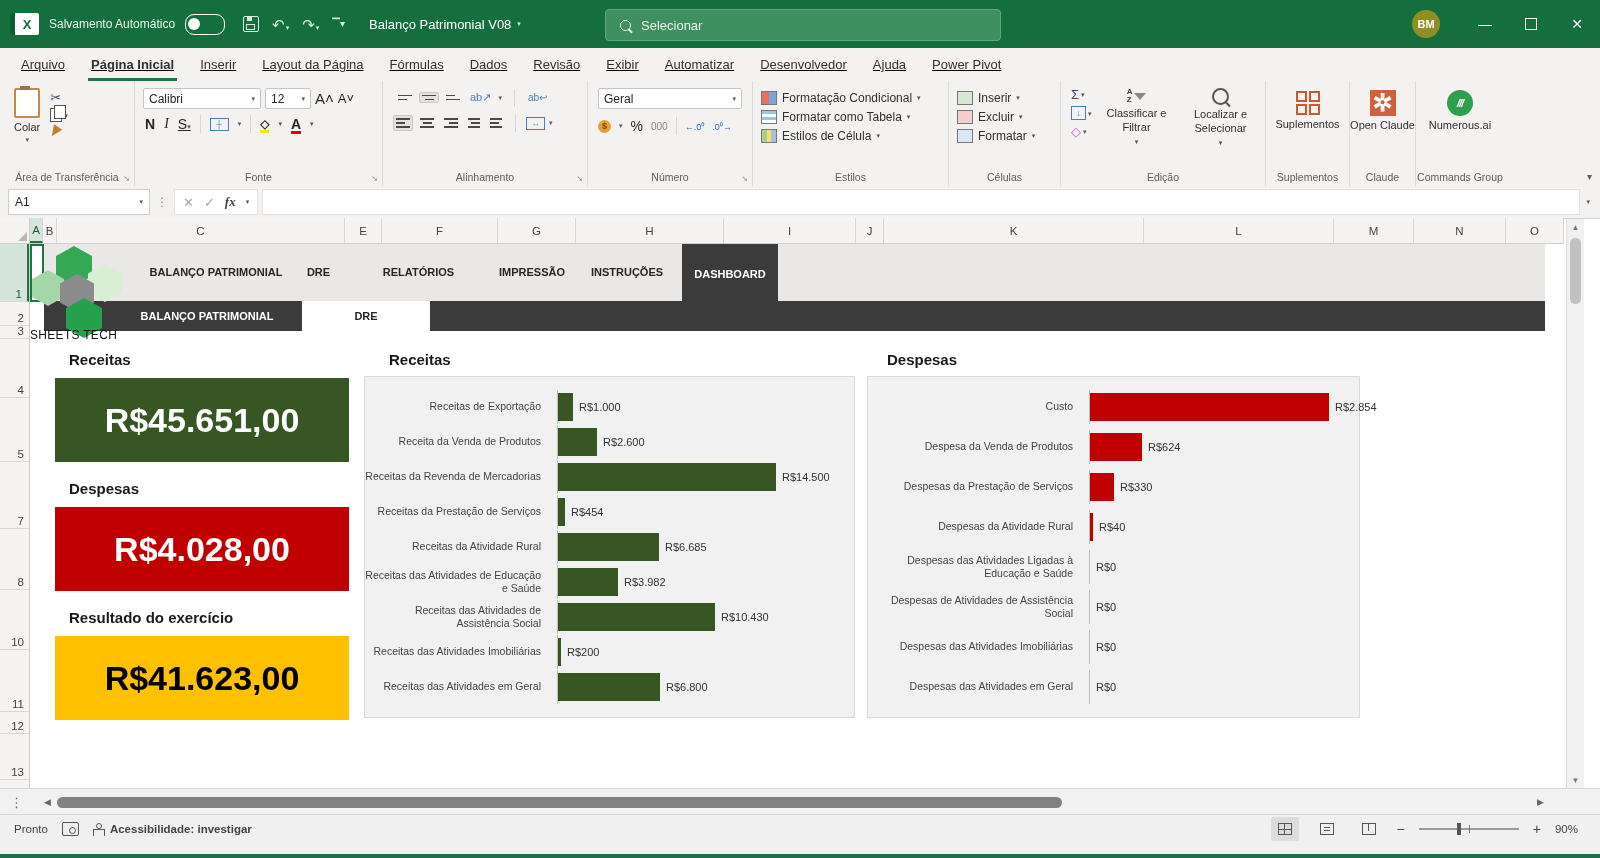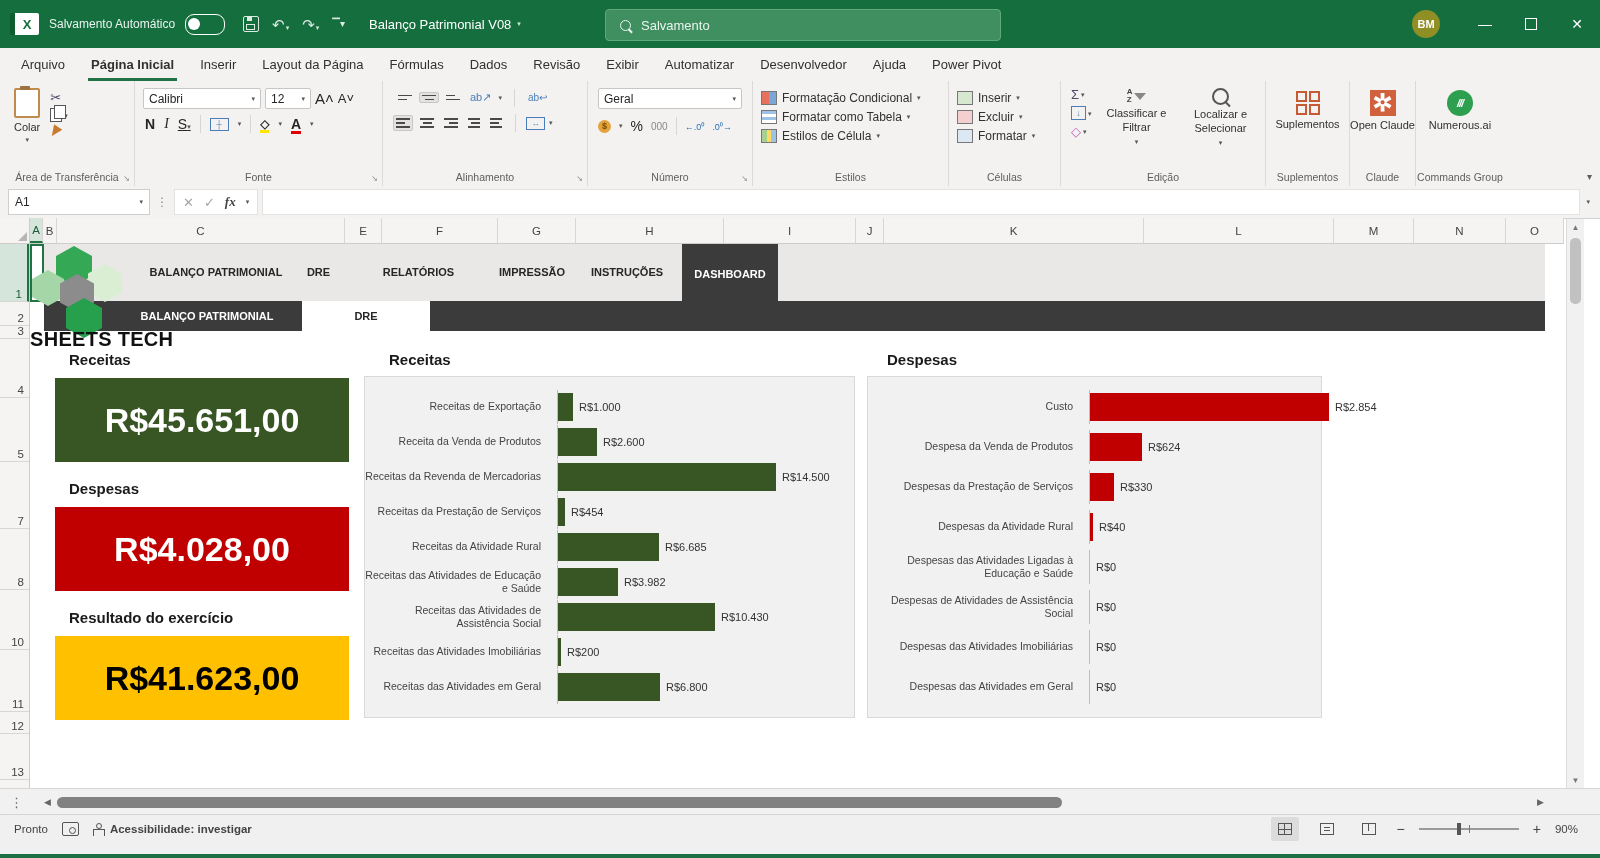--- a/index.html
+++ b/index.html
@@ -24,21 +24,21 @@
   #searchbox{left:605px;top:9px;width:380px;height:30px;background:#3f8f60;border:1px solid #5fa87d;border-radius:4px;
              display:flex;align-items:center;gap:10px;padding-left:14px;color:#eaf4ee;font-size:13px;}
   .mag{width:9px;height:9px;border:1.6px solid #eaf4ee;border-radius:50%;position:relative;flex:0 0 auto;}
   .mag:after{content:"";position:absolute;width:5px;height:1.6px;background:#eaf4ee;transform:rotate(45deg);left:7px;top:9px;}
   .tb-right{margin-left:auto;display:flex;align-items:center;height:100%;}
   .avatar{width:28px;height:28px;border-radius:50%;background:#8f8f25;color:#fff;font-size:11px;font-weight:bold;
           display:flex;align-items:center;justify-content:center;margin-right:22px;}
   .winbtn{width:46px;height:100%;display:flex;align-items:center;justify-content:center;font-size:14px;color:#fff;}
   .maxbox{width:10px;height:10px;border:1.2px solid #fff;}
   
-  #ribbontabs{left:0;top:48px;width:1600px;height:33px;background:#f3f2f1;display:flex;align-items:center;border-bottom:1px solid #e1dfdd;}
+  #ribbontabs{left:0;top:48px;width:1600px;height:33px;background:#f3f2f1;display:flex;align-items:center;border-bottom:1px solid #e1dfdd;text-decoration:underline;}
   #rtabs{display:flex;align-items:stretch;height:100%;padding-left:8px;}
   .rtab{padding:0 13px;display:flex;align-items:center;font-size:13px;color:#323130;position:relative;}
   .rtab.active{font-weight:bold;}
   .rtab.active:after{content:"";position:absolute;left:10px;right:10px;bottom:0;height:3px;background:#217346;}
   .rtabactions{margin-left:auto;display:flex;align-items:center;gap:8px;padding-right:10px;}
   .btn-comments{height:25px;background:#fff;border:1px solid #c8c6c4;border-radius:3px;display:flex;align-items:center;
                 gap:6px;padding:0 10px;font-size:12.5px;color:#323130;}
   .bubble{width:12px;height:9px;border:1.3px solid #444;border-radius:2px;position:relative;}
   .bubble:after{content:"";position:absolute;left:2px;bottom:-4px;border:3px solid transparent;border-top-color:#444;}
   .btn-share{height:27px;background:#1d7044;border-radius:3px;display:flex;align-items:center;gap:6px;padding:0 10px;
@@ -123,21 +123,21 @@
   #navtabs{display:flex;margin-left:96px;height:100%;}
   .navtab{display:flex;align-items:center;justify-content:center;text-align:center;font-size:11px;font-weight:bold;
           color:#262626;line-height:1.25;padding:0 4px;box-sizing:border-box;}
   .navtab.active{background:#3b3b3b;color:#fff;height:62px;z-index:4;}
   #substrip{left:44px;top:57px;width:1501px;height:30px;background:#3b3b3b;display:flex;align-items:center;z-index:2;}
   .subtab{font-size:11px;font-weight:bold;color:#fff;display:flex;align-items:center;justify-content:center;height:100%;}
   .subtab:first-child{width:190px;margin-left:68px;}
   .subtab.active{background:#fff;color:#262626;width:128px;}
   #logo{left:32px;top:2px;width:104px;height:88px;z-index:5;}
   .hex{position:absolute;clip-path:polygon(50% 0,100% 25%,100% 75%,50% 100%,0 75%,0 25%);}
-  #brand{left:30px;top:84px;z-index:6;font-size:20px;font-weight:700;letter-spacing:.3px;color:#111;}
+  #brand{left:30px;top:84px;z-index:6;font-size:12px;font-weight:400;letter-spacing:.3px;color:#111;}
   
   #cards{left:55px;top:107px;width:294px;}
   .cardtitle{font-size:15px;font-weight:bold;color:#1a1a1a;height:18px;margin:0 0 9px 14px;}
   .cardvalue{height:84px;display:flex;align-items:center;justify-content:center;font-size:34px;font-weight:bold;margin-bottom:18px;}
   
   .charttitle{position:absolute;top:107px;font-size:15px;font-weight:bold;color:#1a1a1a;}
   .chartpanel{position:absolute;top:132px;height:342px;background:#f1f1f1;border:1px solid #d9d9d9;box-sizing:border-box;}
   .chartbody{display:flex;flex-direction:column;justify-content:space-between;height:100%;box-sizing:border-box;padding:13px 0;}
   .crow{display:flex;align-items:center;}
   .clabel{font-size:10.5px;color:#444;text-align:right;padding-right:16px;line-height:1.25;flex:0 0 auto;box-sizing:content-box;}
@@ -193,21 +193,21 @@
       <span class="ic">↷<span class="mini-chev">▾</span></span>
       <span class="ic" style="font-size:10px;">▔▾</span>
     </div>
     <div class="doc-title">
       <span>Balanço Patrimonial V08</span>
         <span class="mini-chev">▾</span>
     </div>
   </div>
   <div class="abs" id="searchbox">
     <span class="mag"></span>
-    <span>Salvamento</span>
+    <span>Selecionar</span>
   </div>
   <div class="tb-right">
     <div class="avatar">BM</div>
     <div class="winbtn">—</div>
     <div class="winbtn">
         <span class="maxbox"></span>
       </div>
     <div class="winbtn">✕</div>
   </div>
 </div>
@@ -625,21 +625,21 @@
         <div class="crow">
           <div class="clabel" style="width: 176px;">Receitas das Atividades em Geral</div>
           <div class="cbarzone">
             <div class="cbar" style="width: 102px; background: rgb(55, 86, 35);"></div>
             <div class="cval">R$6.800</div>
           </div>
         </div>
       </div>
   </div>
   <div class="abs charttitle" style="left:887px;" id="ctitle1">Despesas</div>
-  <div class="abs chartpanel" style="left:867px;width:455px;" id="chart1">
+  <div class="abs chartpanel" style="left:867px;width:493px;" id="chart1">
     <div class="chartbody">
         <div class="crow">
           <div class="clabel" style="width: 205px;">Custo</div>
           <div class="cbarzone">
             <div class="cbar" style="width: 239px; background: rgb(192, 0, 0);"></div>
             <div class="cval">R$2.854</div>
           </div>
         </div>
         <div class="crow">
           <div class="clabel" style="width: 205px;">Despesa da Venda de Produtos</div>

